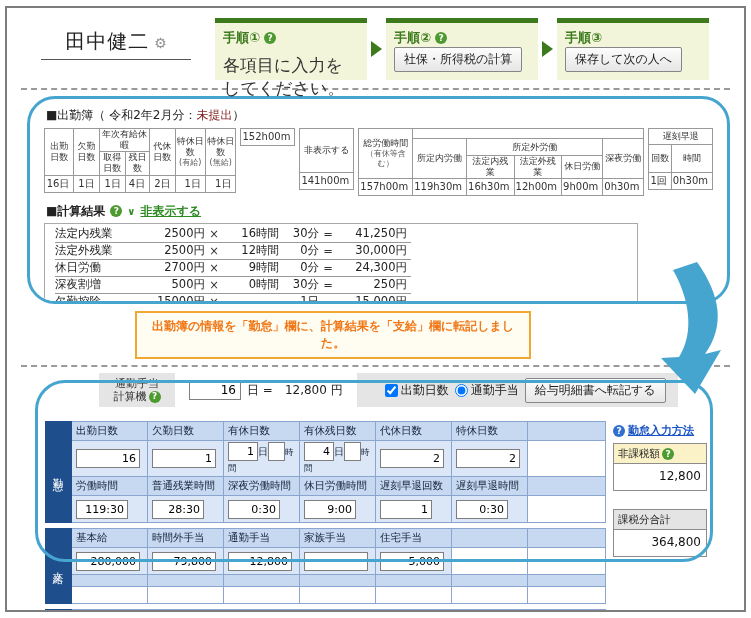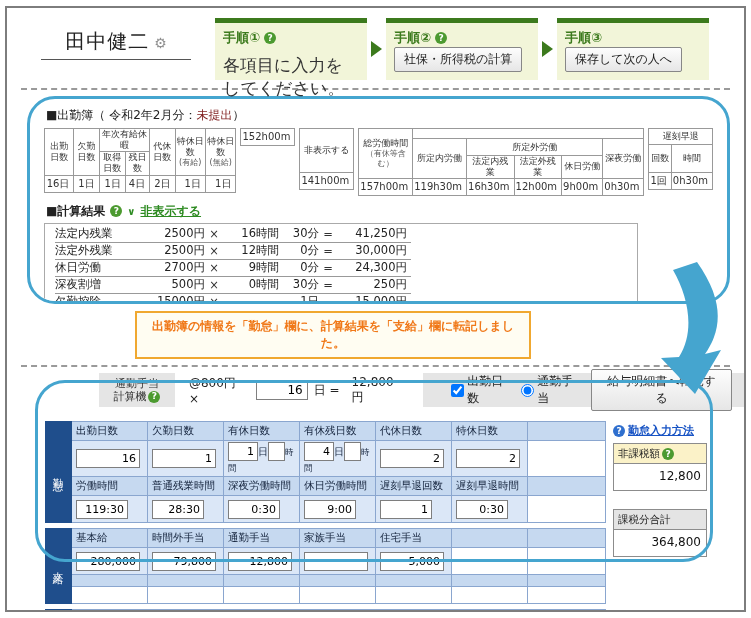--- a/index.html
+++ b/index.html
@@ -308,21 +308,20 @@
 
   <div class="commute">
     <div class="cm-label">
       <span>通勤手当</span>
       <span class="l2">
             <span>計算機</span>
             <span class="qi green">?</span>
           </span>
     </div>
     <div class="cm-mid">
-      <span>@800円 ×</span>
       <input value="16" style="">
       <span>日 =</span>
       <span style="margin-left:6px">12,800 円</span>
     </div>
     <div class="cm-right">
       <label style="display:flex;align-items:center;gap:3px">
         <input type="checkbox" checked="checked" style="">
         <span>出勤日数</span>
       </label>
       <label style="display:flex;align-items:center;gap:3px">

